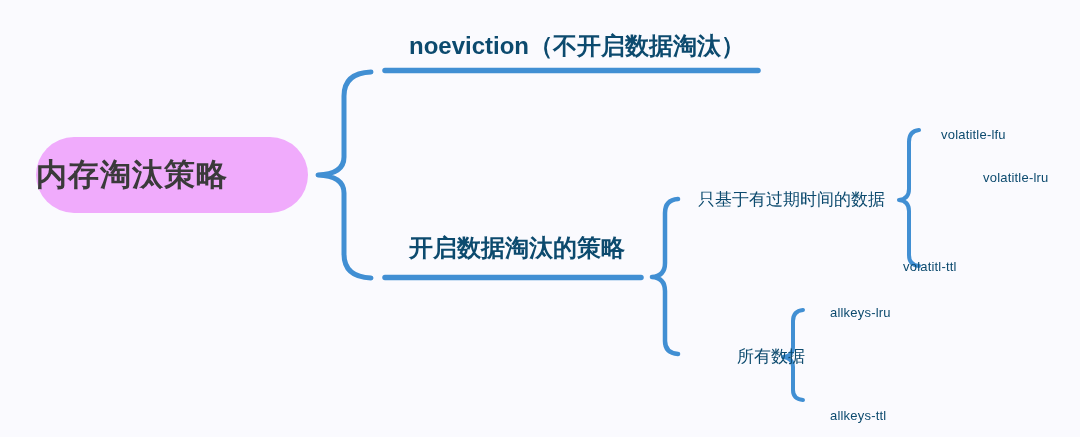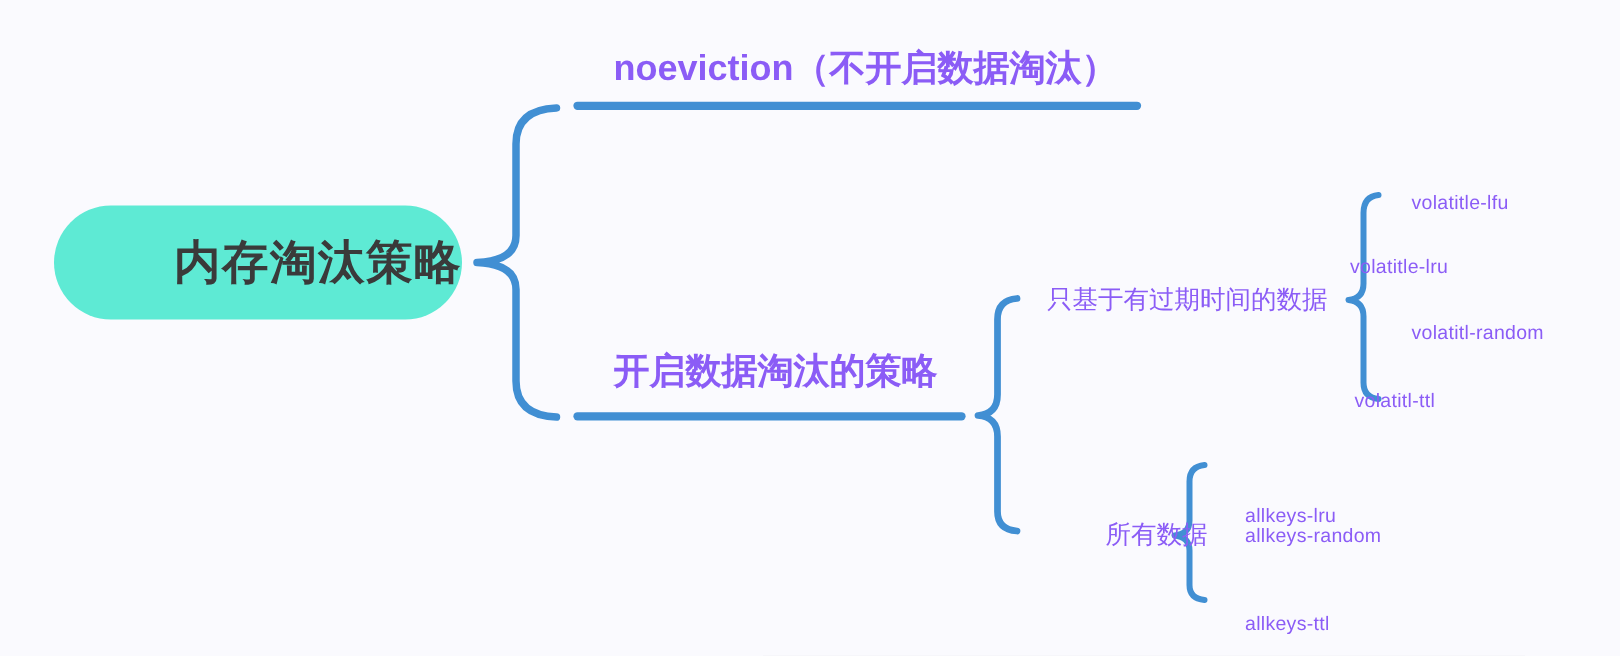--- a/index.html
+++ b/index.html
@@ -22,33 +22,33 @@
     position: absolute;
     left: 0;
     top: 0;
     width: 1080px;
     height: 437px;
     pointer-events: none;
   }
   .node-label {
     position: absolute;
     white-space: nowrap;
-    color: #8b5cf6;
+    color: #0c4a6e;
   }
   .root-node {
     position: absolute;
     left: 36px;
     top: 137px;
     width: 272px;
     height: 76px;
-    background: #5eead4;
+    background: #f0abfc;
     border-radius: 38px;
     display: flex;
     align-items: center;
-    justify-content: flex-end;
+    justify-content: flex-start;
   }
   .root-node .root-text {
     font-size: 31px;
     font-weight: 700;
     letter-spacing: 1px;
     color: #3A3A3A;
   }
   .branch-label {
     font-size: 24px;
     font-weight: 700;
@@ -66,24 +66,24 @@
   .sub-1 { left: 698px; top: 189px; }
   .sub-2 { left: 737px; top: 346px; }
   .leaf-label {
     font-size: 13px;
     font-weight: 400;
     height: 20px;
     line-height: 20px;
     letter-spacing: 0.2px;
   }
   .leaf-v0 { left: 941px; top: 125px; }
-  .leaf-v1 { left: 900px; top: 168px; }
+  .leaf-v1 { left: 983px; top: 168px; }
   .leaf-v2 { left: 941px; top: 212px; }
   .leaf-v3 { left: 903px; top: 257px; }
-  .leaf-a0 { left: 830px; top: 303px; margin-top: 31px; }
+  .leaf-a0 { left: 830px; top: 303px; }
   .leaf-a1 { left: 830px; top: 347px; }
   .leaf-a2 { left: 830px; top: 390px; margin-top: 16px; }
 </style>
 </head>
 <body>
 
 <div class="canvas">
 
   <svg class="connector-layer" viewBox="0 0 1080 437" xmlns="http://www.w3.org/2000/svg" fill="none" stroke="#418FD3" stroke-linecap="round" stroke-linejoin="round">
 
@@ -105,20 +105,18 @@
   </div>
 
   <div class="node-label branch-label branch-1">noeviction（不开启数据淘汰）</div>
   <div class="node-label branch-label branch-2">开启数据淘汰的策略</div>
 
   <div class="node-label sub-label sub-1">只基于有过期时间的数据</div>
   <div class="node-label sub-label sub-2">所有数据</div>
 
   <div class="node-label leaf-label leaf-v0">volatitle-lfu</div>
   <div class="node-label leaf-label leaf-v1">volatitle-lru</div>
-  <div class="node-label leaf-label leaf-v2">volatitl-random</div>
   <div class="node-label leaf-label leaf-v3">volatitl-ttl</div>
 
   <div class="node-label leaf-label leaf-a0">allkeys-lru</div>
-  <div class="node-label leaf-label leaf-a1">allkeys-random</div>
   <div class="node-label leaf-label leaf-a2">allkeys-ttl</div>
 
 </div>
 
 </body></html>

